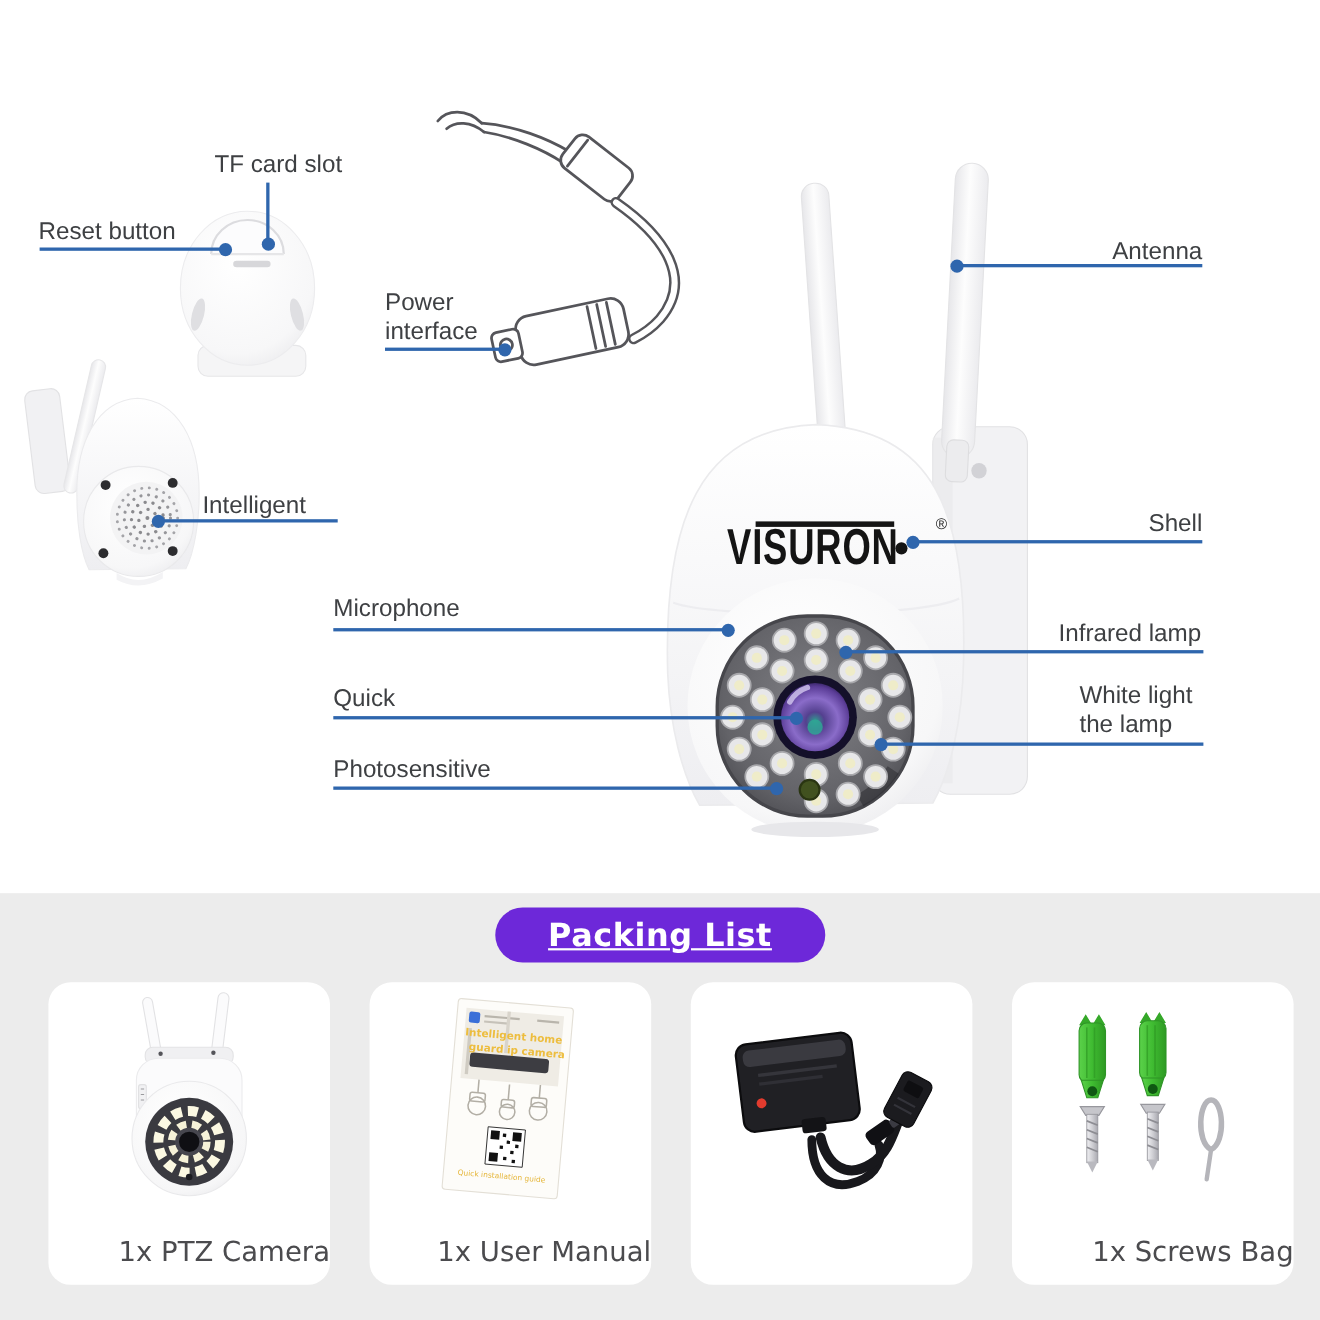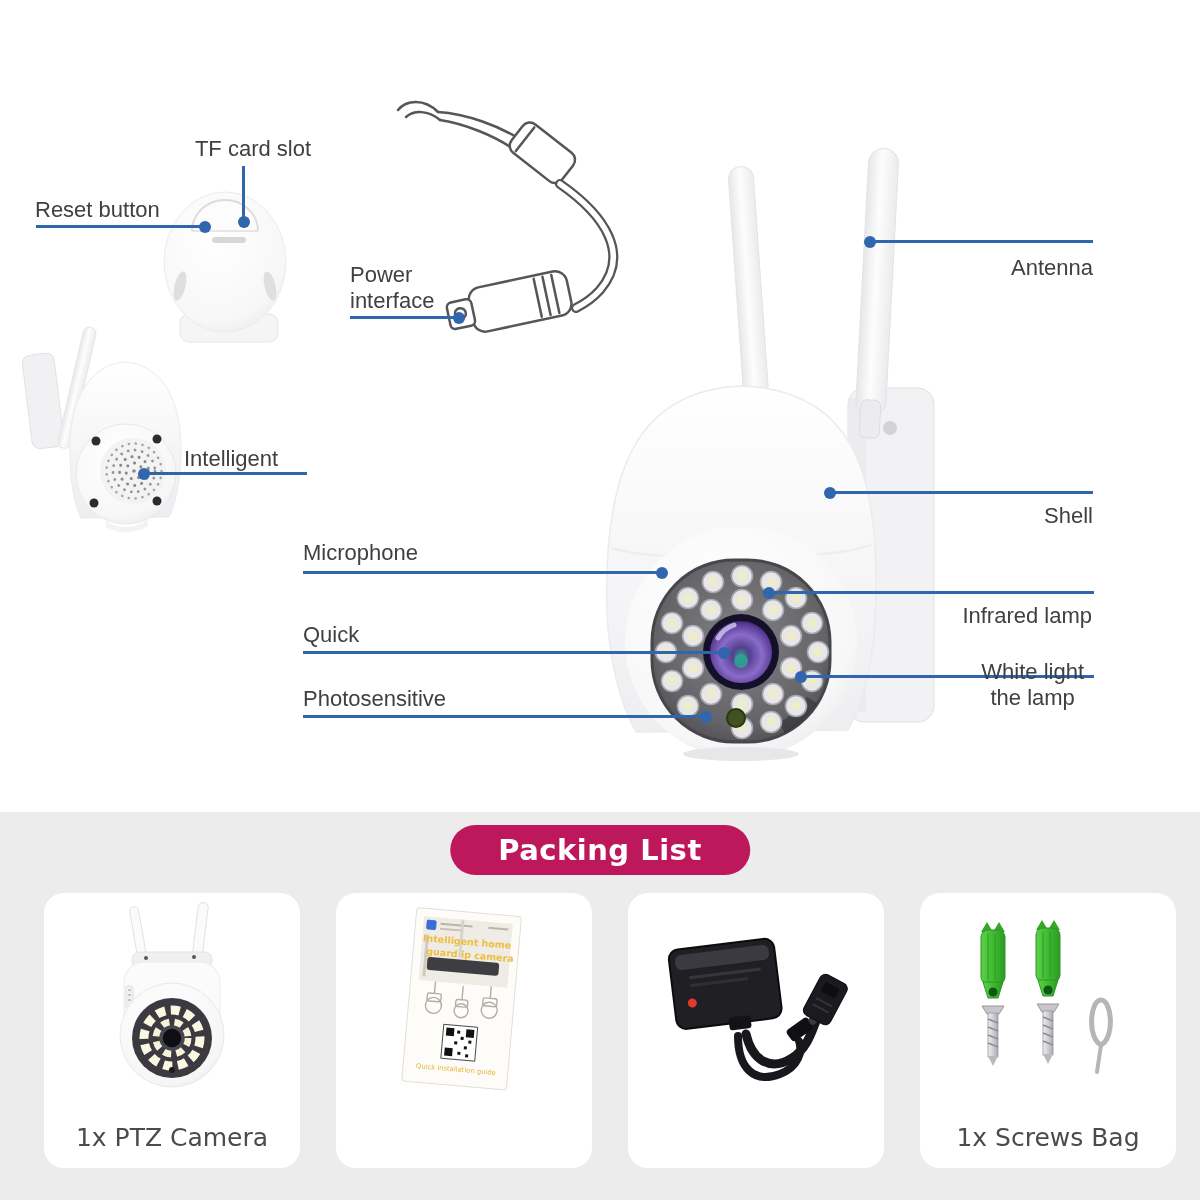--- a/index.html
+++ b/index.html
@@ -3,21 +3,21 @@
 <meta charset="utf-8">
 <style>
   html,body{margin:0;padding:0;background:#fff;}
   .canvas{position:relative;width:1200px;height:1200px;overflow:hidden;
           font-family:"Liberation Sans",sans-serif;
           --blue:#2f66ad; --ink:#3e4043;}
   .art{position:absolute;left:0;top:0;}
   
   .lbl{position:absolute;font-size:22px;font-weight:500;color:var(--ink);
        white-space:nowrap;line-height:1.18;z-index:5;}
-  .lbl.r{text-align:center;margin-top:40px;}
+  .lbl.r{text-align:left;}
   .lbl.c{transform:translateX(-50%);text-align:left;}
   
   .ln{position:absolute;background:var(--blue);z-index:4;}
   .ln.h{height:3px;}
   .ln.v{width:3px;}
   .ln.dl::after,.ln.dr::after,.ln.db::after{content:'';position:absolute;
        width:12px;height:12px;border-radius:50%;background:var(--blue);}
   .ln.dl::after{left:-5px;top:-4.5px;}
   .ln.dr::after{right:-5px;top:-4.5px;}
   .ln.db::after{left:-4.5px;bottom:-6px;}
@@ -27,27 +27,27 @@
        transform-origin:left center;font-family:"Liberation Sans",sans-serif;
        font-size:46px;font-weight:700;letter-spacing:1px;color:#141414;line-height:56px;}
   .logo-text::before{content:'';position:absolute;left:36px;right:6px;top:5px;
        height:4.5px;background:#151515;}
   .o-dot{position:absolute;left:153px;top:24px;width:11px;height:11px;
        border-radius:50%;background:#141414;}
   .reg{position:absolute;right:-30px;top:-1px;font-size:14px;color:#242424;}
   
   .packing{position:absolute;left:0;top:812px;width:1200px;height:388px;background:#ececec;}
   .pill{position:absolute;left:50%;top:13px;transform:translateX(-50%);
-       background:#be185d;color:#fff;font-family:"DejaVu Sans",sans-serif;
+       background:#6d28d9;color:#fff;font-family:"DejaVu Sans",sans-serif;
        font-size:29px;font-weight:700;letter-spacing:.5px;
-       padding:8px 48px;border-radius:26px;}
+       padding:8px 48px;border-radius:26px;text-decoration:underline;}
   .cards{position:absolute;left:44px;top:81px;display:flex;gap:36px;}
   .card{position:relative;width:256px;height:275px;background:#fff;border-radius:20px;}
   .card svg{position:absolute;left:50%;top:6px;transform:translateX(-50%);}
-  .card-label{position:absolute;left:0;right:0;bottom:16px;text-align:center;
+  .card-label{position:absolute;left:0;right:0;bottom:16px;text-align:right;
        font-family:"DejaVu Sans",sans-serif;font-size:25px;color:#4b4b4e;}
 </style>
 </head>
 <body>
 
 <div class="canvas">
 
   <svg class="art" width="1200" height="812" viewBox="0 0 1200 812">
     <defs>
       <radialGradient id="ball" cx="42%" cy="34%" r="78%">
@@ -178,20 +178,25 @@
       <use href="#led" x="773" y="610"></use>
         <use href="#led" x="791" y="636"></use>
       <circle cx="741" cy="652" r="38" fill="#14102a"></circle>
       <circle cx="741" cy="652" r="31" fill="url(#lens)"></circle>
       <path d="M718,638 a29,29 0 0 1 16,-13" stroke="#d4c9f0" stroke-width="5" fill="none" opacity="0.8" stroke-linecap="round"></path>
       <circle cx="741" cy="661" r="7" fill="#2fa695" opacity="0.85"></circle>
       <circle cx="736" cy="718" r="9" fill="#41511f" stroke="#2a3512" stroke-width="2"></circle>
     </g>
   </svg>
 
+  <div class="logo">
+    <span class="logo-text">VISURON</span>
+    <span class="o-dot"></span>
+    <span class="reg">®</span>
+  </div>
 
   <div class="lbl c" style="left:253px;top:136px">TF card slot</div>
   <div class="ln v db" style="left:242px;top:166px;height:56px"></div>
 
   <div class="lbl" style="left:35px;top:197px">Reset button</div>
   <div class="ln h dr" style="left:36px;top:225px;width:170px"></div>
 
   <div class="lbl" style="left:350px;top:262px">
     <div>Power</div>
     <div>interface</div>
@@ -291,20 +296,21 @@
             <rect x="106" y="131" width="3" height="3" fill="#111111"></rect>
             <rect x="110" y="137" width="3" height="3" fill="#111111"></rect>
             <rect x="104" y="142" width="3" height="3" fill="#111111"></rect>
             <rect x="114" y="146" width="3" height="3" fill="#111111"></rect>
             <rect x="118" y="140" width="3" height="3" fill="#111111"></rect>
             <rect x="108" y="152" width="3" height="3" fill="#111111"></rect>
             <rect x="116" y="154" width="3" height="3" fill="#111111"></rect>
             <text x="108" y="172" text-anchor="middle" font-family="DejaVu Sans, sans-serif" font-size="6.8" fill="#e5b63a">Quick installation guide</text>
           </g>
         </svg>
+        <div class="card-label">1x User Manual</div>
       </div>
 
       <div class="card">
         <svg width="220" height="212" viewBox="0 0 220 210">
           <g transform="rotate(-7 78 82)">
             <rect x="26" y="44" width="106" height="80" rx="10" fill="#202024" stroke="#0c0c0e" stroke-width="2"></rect>
             <rect x="32" y="50" width="94" height="15" rx="6" fill="#3a3a40"></rect>
             <rect x="44" y="72" width="72" height="3" fill="#35353b"></rect>
             <rect x="44" y="80" width="58" height="3" fill="#2f2f35"></rect>
             <circle cx="44" cy="99" r="4.5" fill="#e23b2e"></circle>

